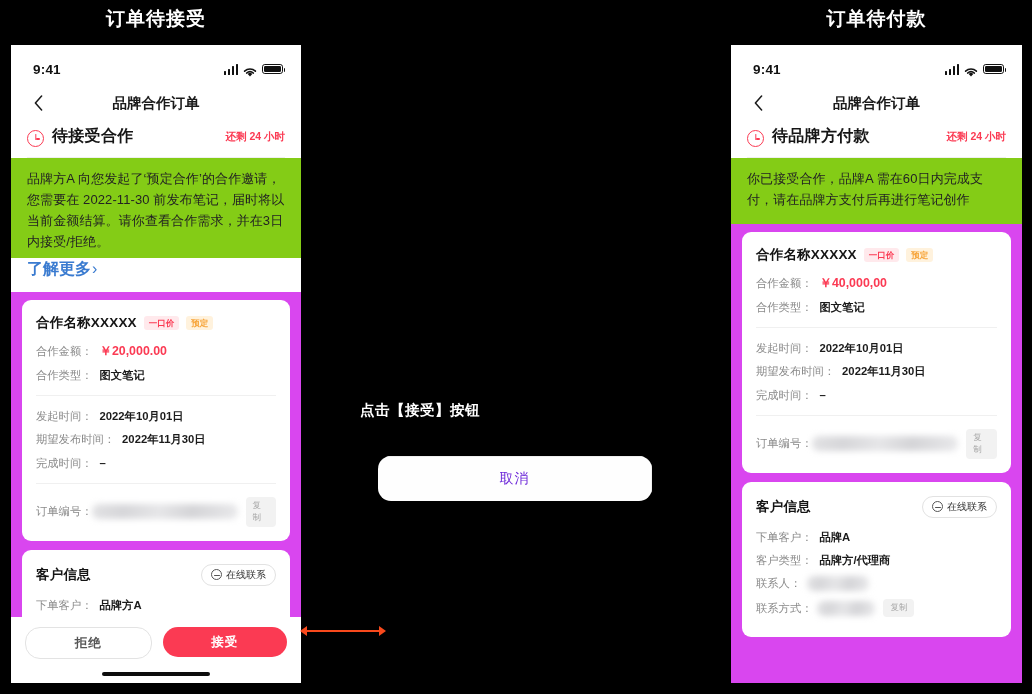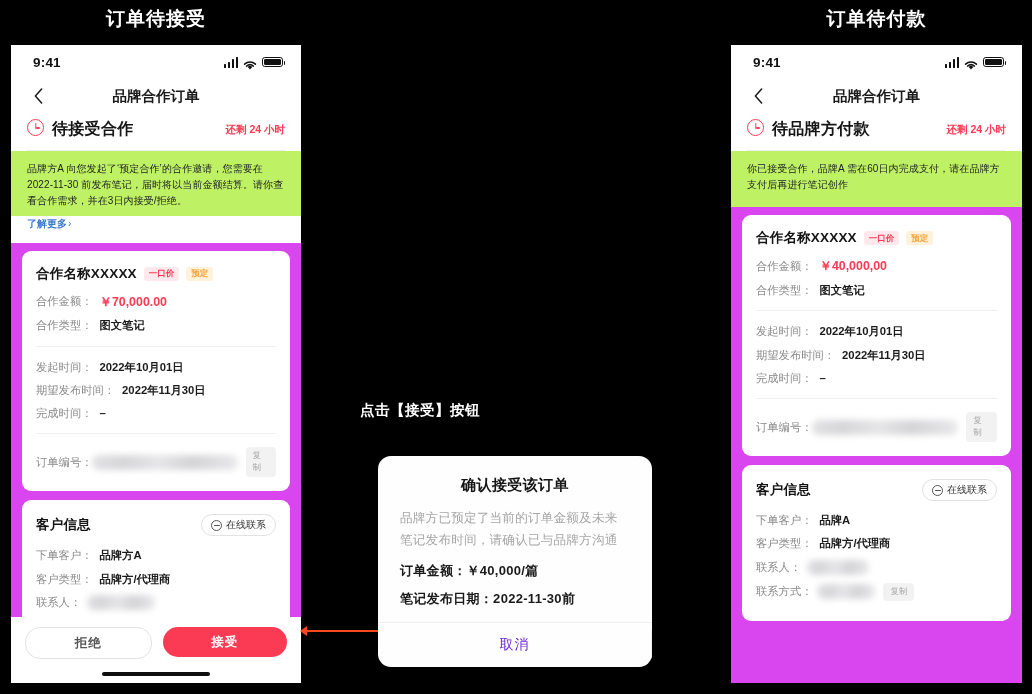--- a/index.html
+++ b/index.html
@@ -19,21 +19,21 @@
   
   .phone{
     position:absolute;background:#ffffff;overflow:hidden;
     display:flex;flex-direction:column;
   }
   .phone-inner{position:relative;flex:1;display:flex;flex-direction:column;overflow:hidden;}
 
   
   .statusbar{
     height:34px;flex:0 0 34px;display:flex;align-items:center;
-    justify-content:space-between;padding:0 18px 0 22px;background:#fff;
+    justify-content:space-between;padding:0 18px 0 22px;background:#fff;margin-top:7px;
   }
   .sb-time{font-size:13.5px;font-weight:700;color:#111;letter-spacing:.2px;}
   .sb-right{display:flex;align-items:center;gap:5px;}
   .sig{display:flex;align-items:flex-end;gap:1.5px;height:11px;}
   .sig i{display:block;width:2.5px;background:#111;border-radius:.5px;}
   .sig i:nth-child(1){height:4px;}
   .sig i:nth-child(2){height:6px;}
   .sig i:nth-child(3){height:8.5px;}
   .sig i:nth-child(4){height:11px;}
   .wifi{width:14px;height:11px;position:relative;}
@@ -56,42 +56,42 @@
     width:22px;height:22px;display:flex;align-items:center;justify-content:center;
     font-size:19px;color:#1a1a1a;font-weight:400;line-height:1;
   }
   .nav-title{
     width:100%;text-align:center;font-size:14.5px;font-weight:700;color:#1a1a1a;
   }
 
   
   .statusblock{background:#fff;padding:6px 16px 0 16px;}
   .status-row{display:flex;align-items:center;justify-content:space-between;padding-bottom:10px;}
-  .status-left{display:flex;align-items:flex-start;gap:8px;}
+  .status-left{display:flex;align-items:flex-end;gap:8px;}
   .clock-ico{
     width:17px;height:17px;border:1.5px solid #fb3a53;border-radius:50%;
     position:relative;box-sizing:border-box;flex:0 0 17px;
   }
   .clock-ico::before{
     content:"";position:absolute;left:50%;top:3.2px;width:1.4px;height:5.4px;
     background:#fb3a53;border-radius:1px;transform:translateX(-50%);
   }
   .clock-ico::after{
     content:"";position:absolute;left:50%;top:7.2px;width:4px;height:1.4px;
     background:#fb3a53;border-radius:1px;
   }
   .status-name{font-size:16px;font-weight:700;color:#151515;letter-spacing:.3px;}
   .status-countdown{font-size:10.5px;color:#fb3a53;font-weight:700;white-space:nowrap;}
   .hairline{height:1px;background:#efefef;margin:0 16px;}
   .desc{
-    background:#bef264;padding:10px 16px 6px 16px;font-size:10px;line-height:1.62;
+    background:#84cc16;padding:10px 16px 6px 16px;font-size:13px;line-height:1.62;
     color:#232323;letter-spacing:.1px;
   }
   .more-link{
-    background:#fff;padding:1px 16px 12px 16px;font-size:10px;color:#3a7bd0;font-weight:700;
+    background:#fff;padding:1px 16px 12px 16px;font-size:16px;color:#3a7bd0;font-weight:700;
   }
   .more-link span.chev{font-weight:400;margin-left:1px;}
 
   
   .scroll{flex:1;background:#d946ef;overflow:hidden;padding:8px 11px 0 11px;box-sizing:border-box;}
   .card{
     background:#fff;border-radius:9px;padding:14px 14px 12px 14px;margin-bottom:9px;
   }
   .card-title-row{display:flex;align-items:center;gap:7px;margin-bottom:11px;}
   .card-title{font-size:13.5px;font-weight:700;color:#151515;letter-spacing:.2px;}
@@ -246,21 +246,21 @@
       <div class="scroll">
 
         <div class="card">
           <div class="card-title-row">
             <span class="card-title">合作名称XXXXX</span>
             <span class="chip price">一口价</span>
             <span class="chip book">预定</span>
           </div>
           <div class="kv">
             <span class="k">合作金额：</span>
-            <span class="v amount">￥70,000.00</span>
+            <span class="v amount">￥20,000.00</span>
           </div>
           <div class="kv">
             <span class="k">合作类型：</span>
             <span class="v plain">图文笔记</span>
           </div>
 
           <div class="divider"></div>
 
           <div class="kv">
             <span class="k">发起时间：</span>
@@ -324,26 +324,20 @@
     <div>点击【接受】按钮</div>
   </div>
 
   <div class="arrow" style="left:300px;top:625px;width:86px;">
     <span class="head l"></span>
       <span class="shaft"></span>
       <span class="head r"></span>
   </div>
 
   <div class="dialog" style="left:378px;top:456px;width:274px;">
-    <div class="dlg-body">
-      <div class="dlg-title">确认接受该订单</div>
-      <div class="dlg-sub">品牌方已预定了当前的订单金额及未来笔记发布时间，请确认已与品牌方沟通</div>
-      <div class="dlg-line">订单金额：￥40,000/篇</div>
-      <div class="dlg-line">笔记发布日期：2022-11-30前</div>
-    </div>
     <div class="dlg-foot">
       <div class="dlg-btn cancel">取消</div>
       <div class="dlg-sep"></div>
     </div>
   </div>
 
   <div class="phone" style="left:731px;top:45px;width:291px;height:638px;">
     <div class="phone-inner">
 
       <div class="statusbar">

